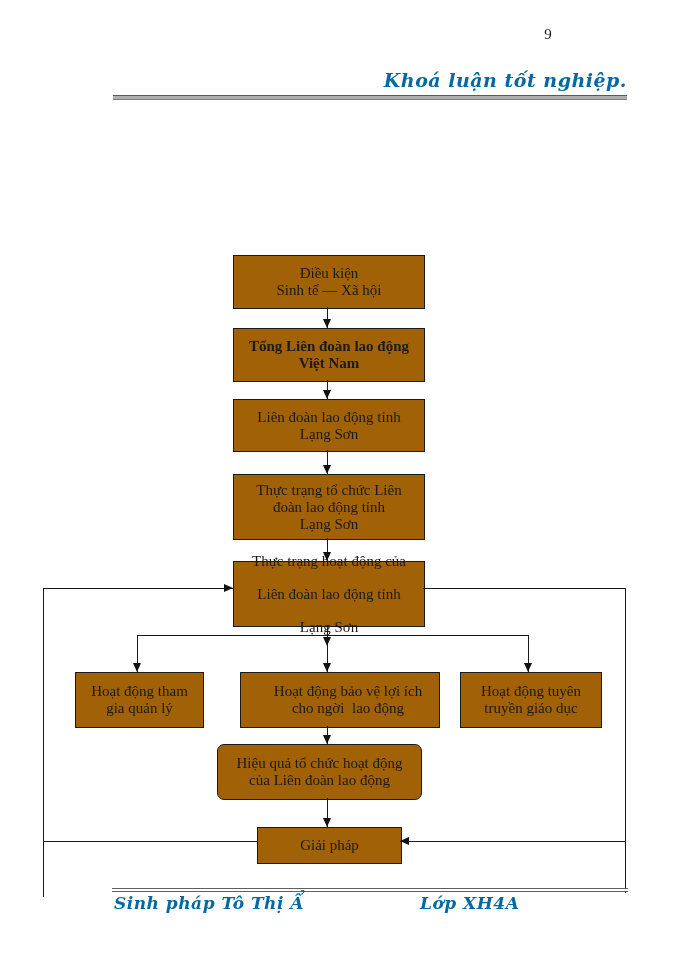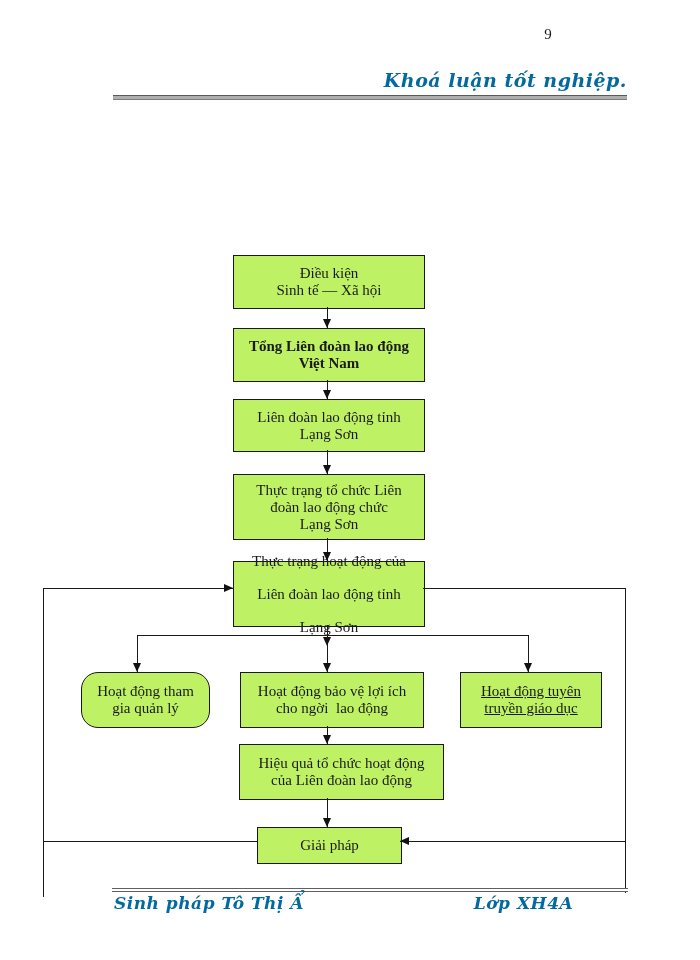--- a/index.html
+++ b/index.html
@@ -18,24 +18,24 @@
   .hdr-title{left:300px;top:69px;width:327px;text-align:right;font-size:19px;}
   .hdr-rule{
     left:113px;top:95px;width:514px;height:3px;background:#aeaeae;
     border-top:1px solid #5a5a5a;border-bottom:1px solid #7d7d7d;
   }
   .ftr-rule{
     left:112px;top:888px;width:516px;height:2px;background:#ffffff;
     border-top:1px solid #5f5f5f;border-bottom:1px solid #5f5f5f;
   }
   .ftr-left{left:114px;top:893px;font-size:17px;}
-  .ftr-right{left:420px;top:893px;width:207px;text-align:center;font-size:17px;}
+  .ftr-right{left:420px;top:893px;width:207px;text-align:left;font-size:17px;}
   
   .node{
-    border:1px solid #1a1a1a;background:#bef264;
+    border:1px solid #1a1a1a;background:#a16207;
     display:flex;flex-direction:column;align-items:center;justify-content:center;
     text-align:center;font-size:15px;line-height:17px;
   }
   .ln{white-space:pre-wrap;display:block;}
   .hline{height:1px;background:#1a1a1a;}
   .vline{width:1px;background:#1a1a1a;}
   .ar-d{width:0;height:0;border-left:4px solid transparent;border-right:4px solid transparent;border-top:9px solid #111;}
   .ar-r{width:0;height:0;border-top:4px solid transparent;border-bottom:4px solid transparent;border-left:9px solid #111;}
   .ar-l{width:0;height:0;border-top:4px solid transparent;border-bottom:4px solid transparent;border-right:9px solid #111;}
 </style>
@@ -53,41 +53,41 @@
 <div class="abs node" style="left:233px;top:328px;width:190px;height:52px;font-weight:bold;">
   <span class="ln">Tổng Liên đoàn lao động</span>
   <span class="ln">Việt Nam</span>
 </div>
 <div class="abs node" style="left:233px;top:399px;width:190px;height:51px;">
   <span class="ln">Liên đoàn lao động tỉnh</span>
   <span class="ln">Lạng Sơn</span>
 </div>
 <div class="abs node" style="left:233px;top:474px;width:190px;height:64px;align-items:center;">
   <span class="ln">Thực trạng tổ chức Liên</span>
-  <span class="ln">đoàn lao động chức</span>
+  <span class="ln">đoàn lao động tỉnh</span>
   <span class="ln">Lạng Sơn</span>
 </div>
 <div class="abs node" style="left:233px;top:561px;width:190px;height:64px;gap:16px;">
   <span class="ln">Thực trạng hoạt động của</span>
   <span class="ln">Liên đoàn lao động tỉnh</span>
   <span class="ln">Lạng Sơn</span>
 </div>
-<div class="abs node" style="left:81px;top:672px;width:127px;height:54px;border-radius:17px;">
+<div class="abs node" style="left:75px;top:672px;width:127px;height:54px;">
   <span class="ln">Hoạt động tham</span>
   <span class="ln">gia quản lý</span>
 </div>
-<div class="abs node" style="left:240px;top:672px;width:182px;height:54px;">
+<div class="abs node" style="left:240px;top:672px;width:182px;height:54px;padding-left:16px;">
   <span class="ln">Hoạt động bảo vệ lợi ích</span>
   <span class="ln">cho ngời  lao động</span>
 </div>
-<div class="abs node" style="left:460px;top:672px;width:140px;height:54px;text-decoration:underline;">
+<div class="abs node" style="left:460px;top:672px;width:140px;height:54px;">
   <span class="ln">Hoạt động tuyên</span>
   <span class="ln">truyền giáo dục</span>
 </div>
-<div class="abs node" style="left:239px;top:744px;width:203px;height:54px;">
+<div class="abs node" style="left:217px;top:744px;width:203px;height:54px;border-radius:7px;">
   <span class="ln">Hiệu quả tổ chức hoạt động</span>
   <span class="ln">của Liên đoàn lao động</span>
 </div>
 <div class="abs node" style="left:257px;top:827px;width:143px;height:35px;">
   <span class="ln">Giải pháp</span>
 </div>
 
 <div class="abs vline" style="left:327px;top:307px;height:21px;"></div>
 <div class="abs ar-d" style="left:323px;top:319px;"></div>
 

